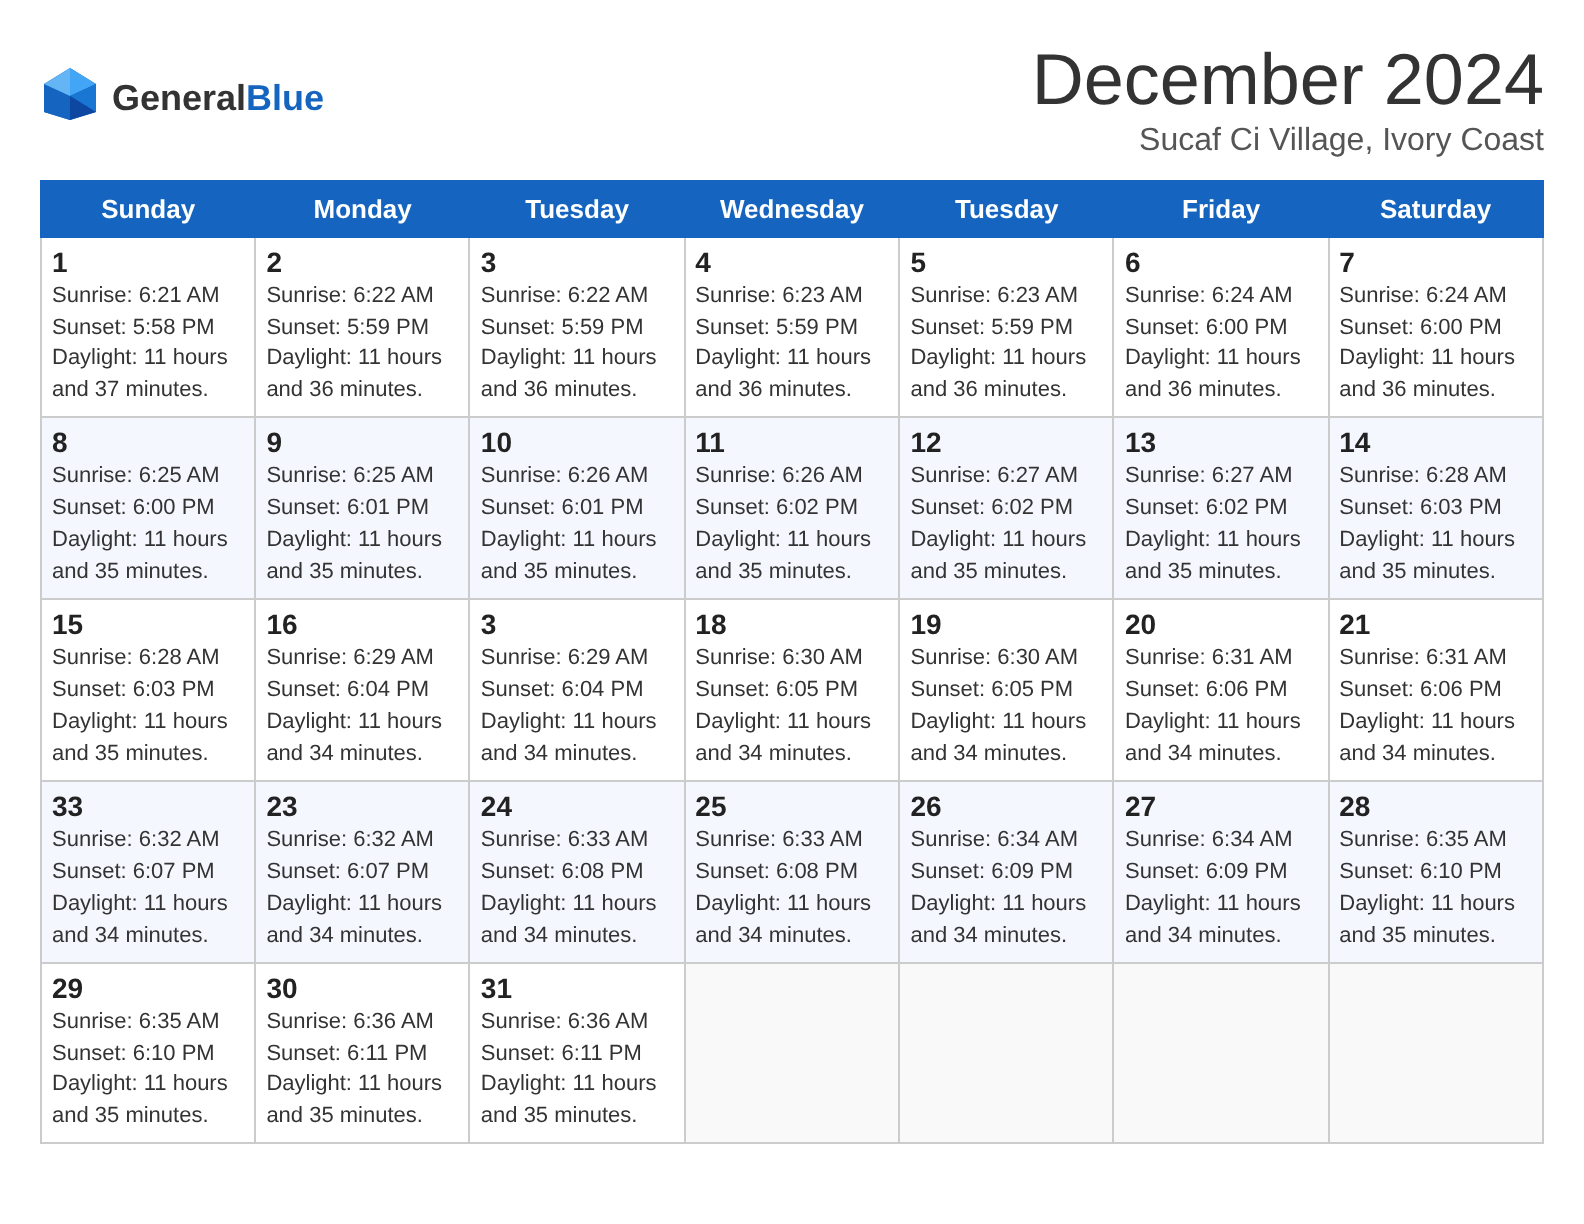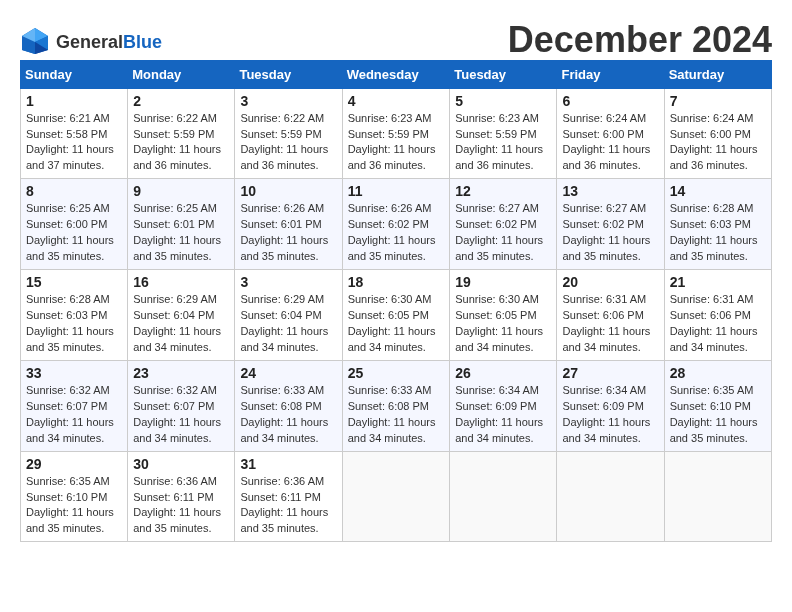--- a/index.html
+++ b/index.html
@@ -6,21 +6,22 @@
     body {
       font-family: Arial, sans-serif;
       background: #fff;
       width: 792px;
       min-height: 612px;
       padding: 20px;
     }
     .header-area {
       display: flex;
       justify-content: space-between;
-      align-items: flex-end;
+      align-items: center;
+      margin-bottom: 10px;
     }
     .logo {
       display: flex;
       align-items: center;
       gap: 6px;
     }
     .logo-text-general {
       font-size: 18px;
       font-weight: bold;
       color: #333;
@@ -34,39 +35,39 @@
     }
     .logo-icon svg {
       width: 30px;
       height: 30px;
     }
     .title-area {
       text-align: right;
     }
     .month-title {
       font-size: 36px;
-      font-weight: bold;
+      font-weight: normal;
       color: #333;
       line-height: 1.1;
     }
     .location-title {
       font-size: 16px;
       color: #555;
       margin-top: 2px;
     }
     .calendar {
       width: 100%;
       border-collapse: collapse;
       font-size: 11px;
     }
     .calendar th {
       background-color: #1565c0;
       color: #fff;
       padding: 6px 4px;
-      text-align: left;
+      text-align: center;
       font-size: 13px;
       font-weight: bold;
       border: 1px solid #1565c0;
     }
     .calendar td {
       border: 1px solid #ccc;
       vertical-align: top;
       padding: 4px 5px;
       width: 108px;
       min-height: 80px;
@@ -108,20 +109,21 @@
         <polygon points="15,16 15,28 2,24" fill="#1565c0"></polygon>
         <polygon points="15,2 15,16 2,10" fill="#64b5f6"></polygon>
       </svg>
     </div>
     <div>
       <div><span class="logo-text-general">General</span><span class="logo-text-blue">Blue</span></div>
     </div>
   </div>
   <div class="title-area">
     <div class="month-title">December 2024</div>
+    <div class="location-title">Sucaf Ci Village, Ivory Coast</div>
   </div>
 </div>
 
 <table class="calendar">
   <thead>
     <tr id="header-row">
         <th>Sunday</th>
         <th>Monday</th>
         <th>Tuesday</th>
         <th>Wednesday</th>

